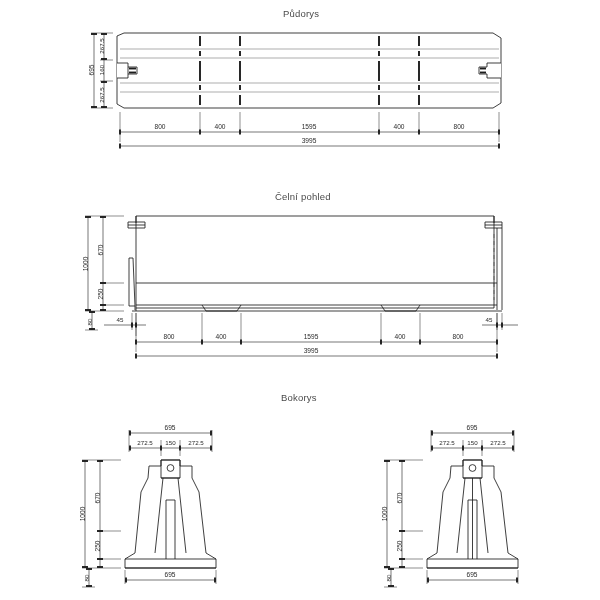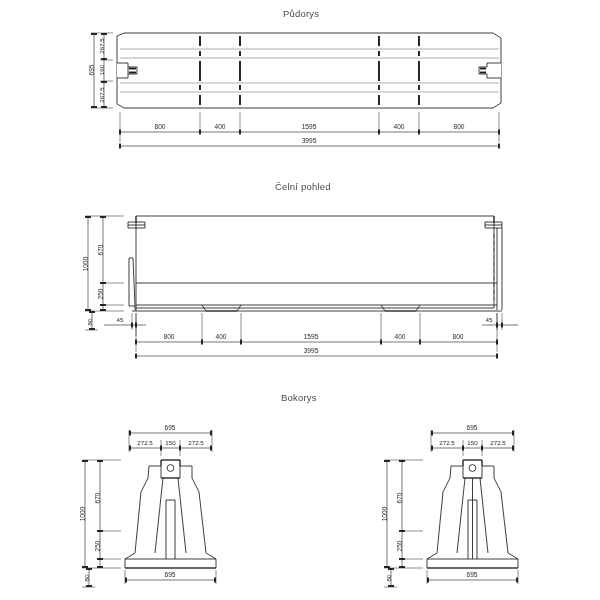--- a/index.html
+++ b/index.html
@@ -20,21 +20,21 @@
   .ext{fill:none;stroke:#1d1d1d;stroke-width:.5;}
   .dash{fill:none;stroke:#444;stroke-width:.6;stroke-dasharray:4 3;}
   .wht{fill:#ffffff;}
 </style>
 </head>
 <body>
 
 <div id="sheet">
 
   <div class="view-title" style="left:283px;top:8px;">Půdorys</div>
-  <div class="view-title" style="left:275px;top:181px;">Čelní pohled</div>
+  <div class="view-title" style="left:275px;top:191px;">Čelní pohled</div>
   <div class="view-title" style="left:281px;top:392px;">Bokorys</div>
 
   <svg viewBox="0 0 600 600">
 
     <g>
 
       <path class="ln" d="M117 36 L124 33 L493 33 L501 38 L501 103 L493 108 L124 108 L117 104 Z"></path>
 
       <path class="ln-gray" d="M120 49 L499 49"></path>
       <path class="ln-gray" d="M120 58 L499 58"></path>

